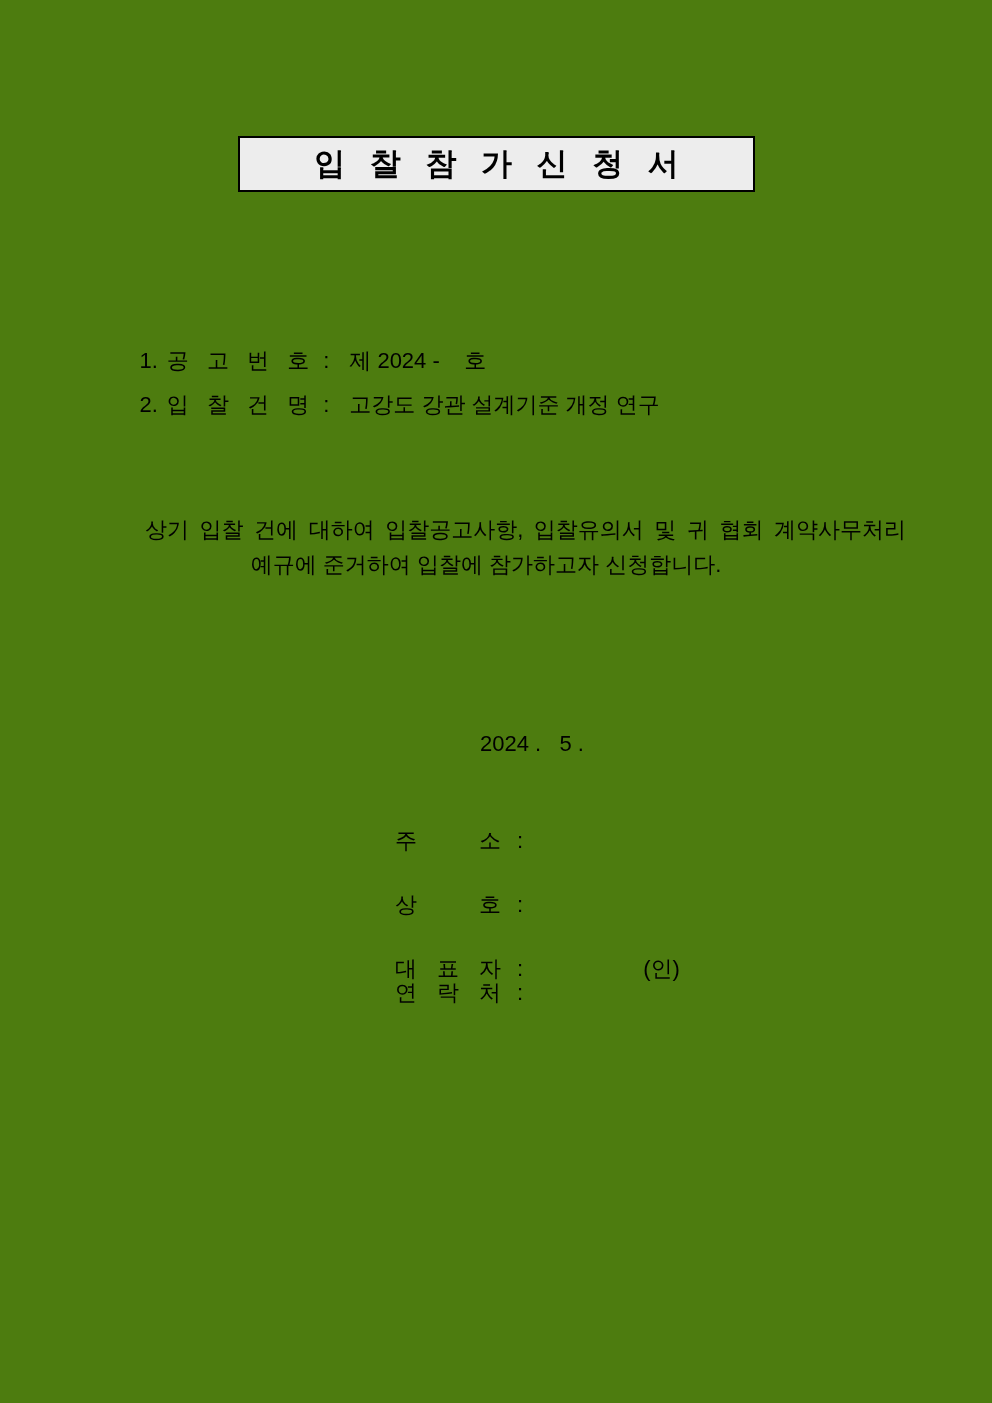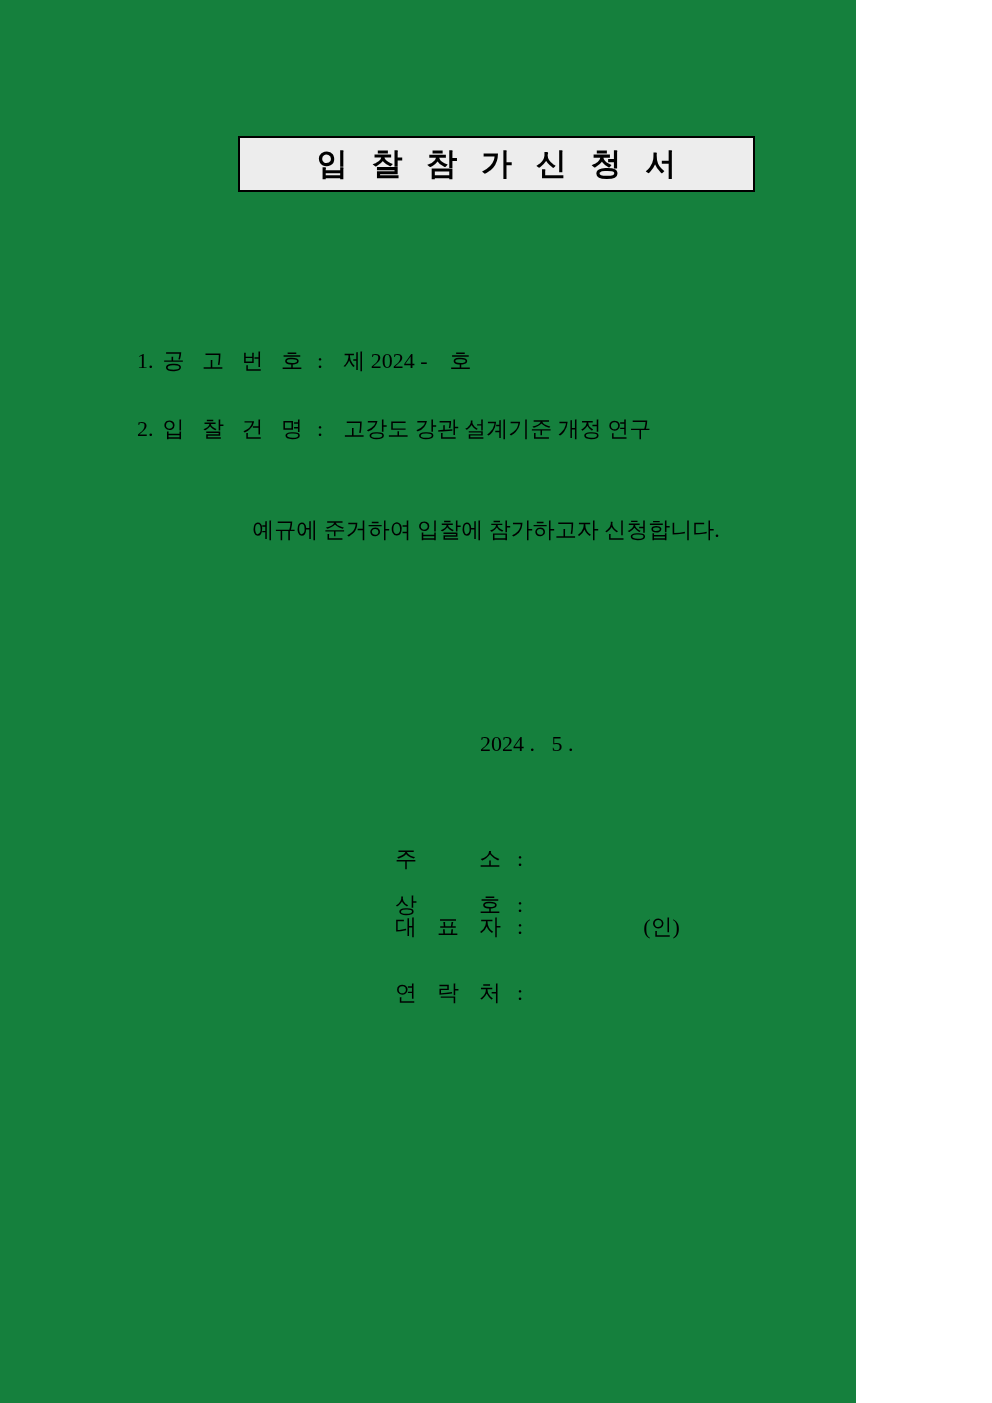--- a/index.html
+++ b/index.html
@@ -2,25 +2,25 @@
 <html><head>
 <meta charset="utf-8">
 <style>
   html, body {
     margin: 0;
     padding: 0;
     background: #ffffff;
   }
   .page {
     position: relative;
-    width: 856px;
+    width: 992px;
     height: 1403px;
-    background: #15803d;
+    background: #4d7c0f;
     color: #000000;
-    font-family: Liberation Serif, serif;
+    font-family: Liberation Sans, sans-serif;
     overflow: hidden;
   }
 
   
   .title-box {
     position: absolute;
     left: 238px;
     top: 136px;
     width: 513px;
     height: 52px;
@@ -39,21 +39,21 @@
   }
 
   
   .doc-item {
     position: absolute;
     left: 115px;
     font-size: 22px;
     white-space: pre;
   }
   .doc-item.item-1 { top: 320px; }
-  .doc-item.item-2 { top: 388px; }
+  .doc-item.item-2 { top: 364px; }
   .item-number { margin-right: 9px; }
   .item-label  { letter-spacing: 6px; margin-right: 8px; white-space: pre; }
   .item-colon  { margin-right: 20px; }
   .item-value  { white-space: pre; }
 
   
   .body-paragraph {
     position: absolute;
     left: 66px;
     top: 512px;
@@ -79,23 +79,23 @@
     white-space: pre;
   }
 
   
   .field-row {
     position: absolute;
     left: 395px;
     font-size: 22px;
     white-space: nowrap;
   }
-  .field-row.row-1 { top: 844px; }
+  .field-row.row-1 { top: 826px; }
   .field-row.row-2 { top: 890px; }
-  .field-row.row-3 { top: 912px; }
+  .field-row.row-3 { top: 954px; }
   .field-row.row-4 { top: 978px; }
   .field-label {
     display: inline-block;
     width: 106px;
     text-align: justify;
     text-align-last: justify;
     white-space: normal;
   }
   .field-colon { margin-left: 16px; }
   .field-value { white-space: pre; }
@@ -123,20 +123,21 @@
 
   <div class="doc-item item-1">
     <span class="item-number">1.</span><span class="item-label">공 고 번 호</span><span class="item-colon">:</span><span class="item-value">제 2024 -    호</span>
   </div>
 
   <div class="doc-item item-2">
     <span class="item-number">2.</span><span class="item-label">입 찰 건 명</span><span class="item-colon">:</span><span class="item-value">고강도 강관 설계기준 개정 연구</span>
   </div>
 
   <div class="body-paragraph">
+    <div class="body-line-1">상기 입찰 건에 대하여 입찰공고사항, 입찰유의서 및 귀 협회 계약사무처리</div>
     <div class="body-line-2">예규에 준거하여 입찰에 참가하고자 신청합니다.</div>
   </div>
 
   <div class="date-line">2024 .   5 .</div>
 
   <div class="field-row row-1">
     <span class="field-label">주 소</span><span class="field-colon">:</span><span class="field-value"></span><span class="field-suffix"></span>
   </div>
 
   <div class="field-row row-2">

